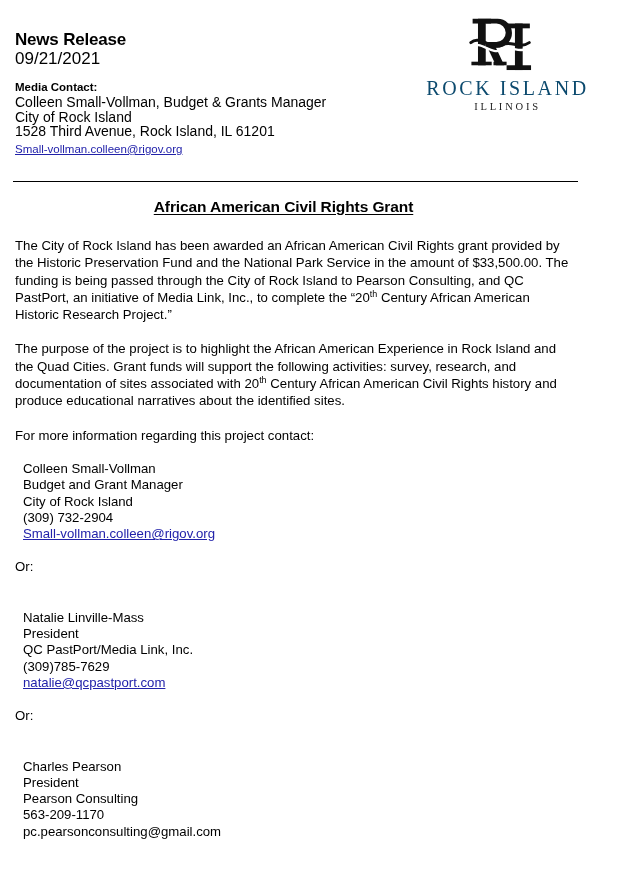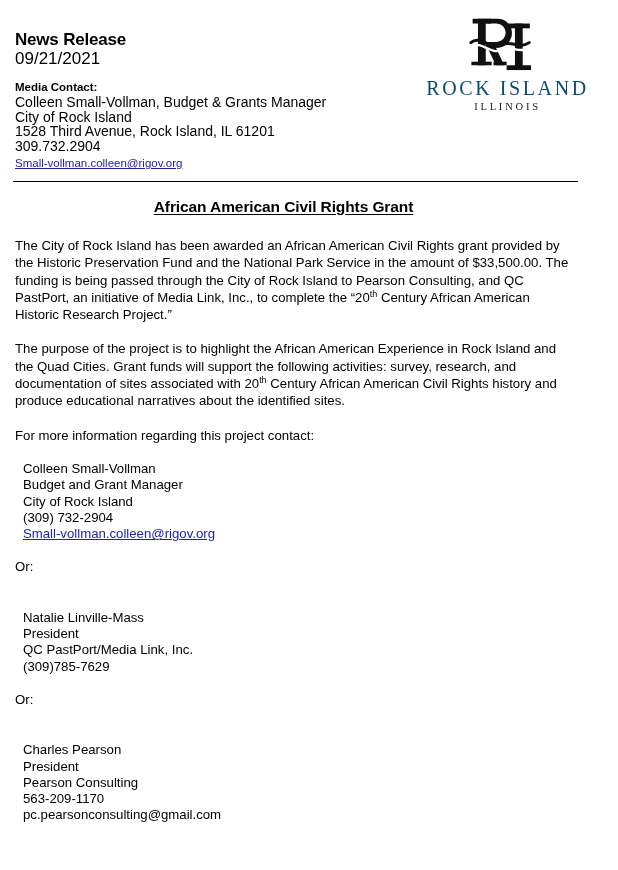--- a/index.html
+++ b/index.html
@@ -176,21 +176,20 @@
   <div class="header">
 
     <div class="header-left">
       <h1 class="news-release-title">News Release</h1>
       <p class="release-date">09/21/2021</p>
 
       <p class="media-contact-label">Media Contact:</p>
       <p class="contact-line">Colleen Small-Vollman, Budget &amp; Grants Manager</p>
       <p class="contact-line">City of Rock Island</p>
       <p class="contact-line">1528 Third Avenue, Rock Island, IL 61201</p>
-      <p class="contact-line">309.732.2904</p>
       <a class="email-link" href="#">Small-vollman.colleen@rigov.org</a>
     </div>
 
     <div class="logo-block">
       <svg class="logo-mark" viewBox="0 0 130 104">
 
         <g fill="#111111">
 
           <rect x="18" y="8" width="13" height="78"></rect>
 
@@ -240,20 +239,21 @@
 
     <div class="spacer-17"></div>
     <p class="or-line">Or:</p>
     <div class="spacer-17"></div>
 
     <div class="contact-group">
       <p class="cline">Natalie Linville-Mass</p>
       <p class="cline">President</p>
       <p class="cline">QC PastPort/Media Link, Inc.</p>
       <p class="cline">(309)785-7629</p>
+      <p class="cline"><a class="email-link-body" href="#">natalie@qcpastport.com</a></p>
     </div>
 
     <div class="spacer-17"></div>
     <p class="or-line">Or:</p>
     <div class="spacer-17"></div>
 
     <div class="contact-group">
       <p class="cline">Charles Pearson</p>
       <p class="cline">President</p>
       <p class="cline">Pearson Consulting</p>

